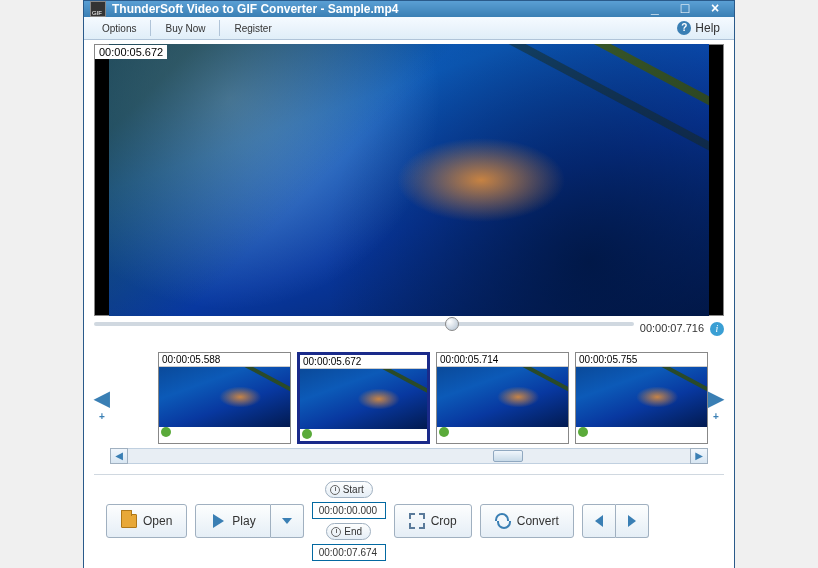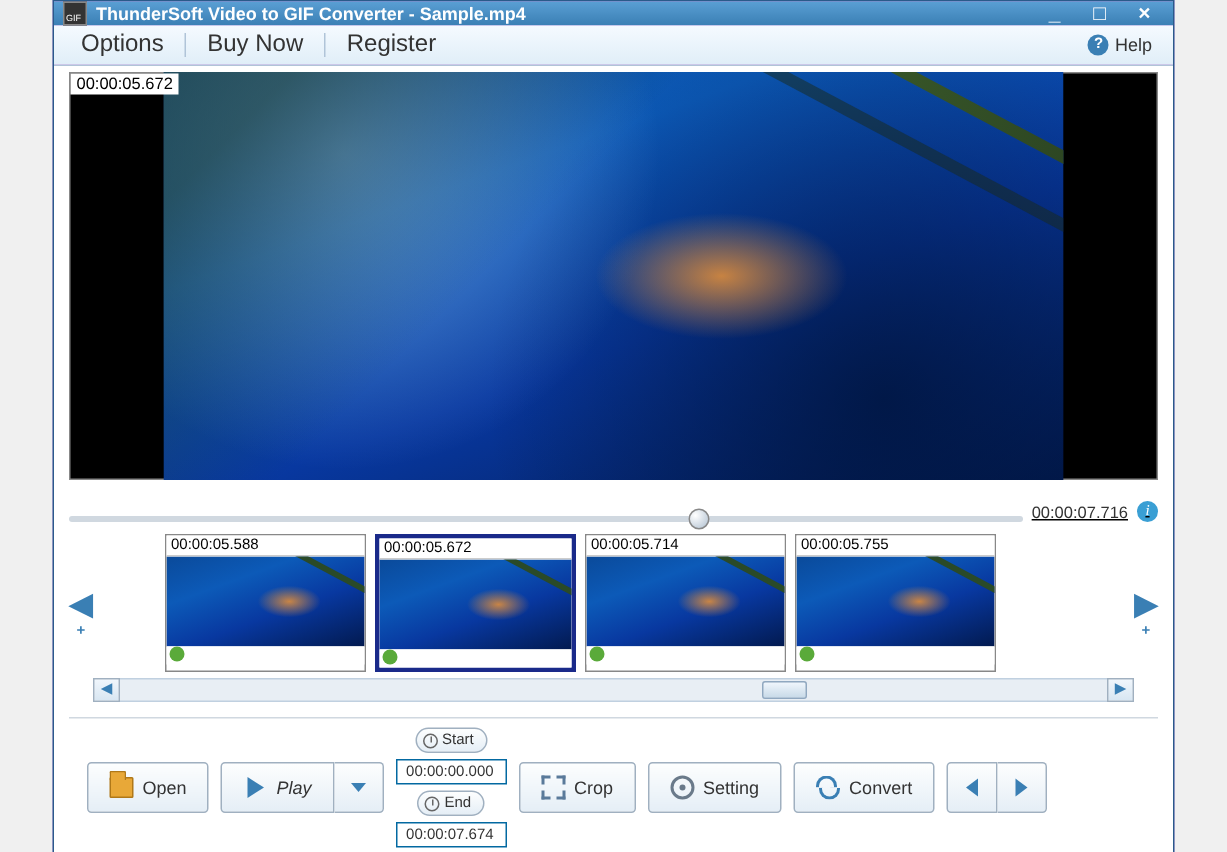--- a/index.html
+++ b/index.html
@@ -1,19 +1,19 @@
 <!DOCTYPE html>
 <html><head>
 <meta charset="utf-8">
 <style>
 * { box-sizing: border-box; margin: 0; padding: 0; font-family: Tahoma, Arial, sans-serif; }
 body { background: #f0f0f0; }
 .window {
-  width: 748px; height: 568px;
-  background: #f0abfc;
+  width: 652px; height: 568px;
+  background: #ec4899;
   border: 1px solid #2a5a8a;
   display: flex; flex-direction: column;
   margin: 0 auto;
 }
 .titlebar {
   height: 26px;
   background: linear-gradient(to bottom, #5a9fd4, #3a7fb4);
   display: flex; align-items: center;
   padding: 0 6px;
 }
@@ -22,40 +22,40 @@
 .titlebar .title { color: #fff; font-size: 12px; font-weight: bold; flex: 1; }
 .titlebar .win-btns { display: flex; gap: 12px; padding-right: 4px; }
 .titlebar .win-btn { width: 18px; height: 14px; color: #fff; font-size: 14px; text-align: center; line-height: 12px; cursor: pointer; font-weight: bold; }
 .menubar {
   height: 27px;
   background: linear-gradient(to bottom, #f5faff, #e0eef8);
   border-bottom: 1px solid #b0c4d8;
   display: flex; align-items: center;
   padding: 0 8px;
 }
-.menu-item { font-size: 16px; color: #333; padding: 4px 10px; cursor: pointer; }
+.menu-item { font-size: 10px; color: #333; padding: 4px 10px; cursor: pointer; }
 .menu-sep { width: 1px; height: 16px; background: #b0c4d8; margin: 0 4px; }
 .menubar .spacer { flex: 1; }
 .help-btn { display: flex; align-items: center; gap: 4px; font-size: 12px; color: #333; cursor: pointer; padding: 4px 6px; }
 .help-icon { width: 14px; height: 14px; border-radius: 50%; background: #3a7fb4; color:#fff; font-size:10px; text-align:center; line-height:14px; font-weight:bold; }
 .content { flex: 1; padding: 4px 10px 6px 10px; display: flex; flex-direction: column; background:#fff; }
 .video-area {
   position: relative;
   height: 272px;
   background: #000;
   border: 1px solid #888;
   display: flex; align-items: center; justify-content: center;
 }
 .video-frame { width: 600px; height: 272px; position: relative; overflow:hidden; }
 .timestamp-overlay {
   position: absolute; top: 0; left: 0;
   background: #fff; color: #000;
   font-size: 11px; padding: 1px 4px;
 }
-.slider-row { display: flex; align-items: flex-end; height: 22px; margin-top: 6px; gap: 6px; text-decoration: underline; }
+.slider-row { display: flex; align-items: flex-start; height: 22px; margin-top: 6px; gap: 6px; }
 .slider-track { flex: 1; height: 4px; background: #d0d8e0; border-radius: 2px; position: relative; }
 .slider-thumb { position: absolute; top: -5px; width: 14px; height: 14px; border-radius: 50%; background: radial-gradient(circle at 30% 30%, #fff, #b0c0d0); border:1px solid #888; }
 .slider-time { font-size: 11px; color: #333; }
 .info-icon { width: 14px; height: 14px; border-radius: 50%; background: #3a9fd4; color:#fff; font-size:10px; text-align:center; line-height:14px; font-style:italic; font-family:serif; cursor:pointer; }
 .thumb-strip { display: flex; align-items: center; margin-top: 8px; }
 .strip-arrow { width: 16px; height: 72px; display:flex; align-items:center; justify-content:center; color:#3a7fb4; font-size:20px; cursor:pointer; user-select:none; position:relative; font-weight:bold; }
 .strip-arrow .plus { position:absolute; bottom:12px; font-size:10px; color:#3a7fb4; font-weight:bold; }
 .thumbs { display: flex; gap: 6px; flex:1; overflow:hidden;margin-left:48px; }
 .thumb { width: 134px; border: 1px solid #888; background:#fff; position:relative; }
 .thumb.selected { border: 3px solid #1a2a8a; }
@@ -78,21 +78,21 @@
   border: 1px solid #a0b0c0;
   background: linear-gradient(to bottom, #fdfefe, #e5eef6);
   border-radius: 3px;
   display:flex; align-items:center; justify-content:center;
   font-size:12px; color:#333; cursor:pointer;
   padding: 0 14px; gap:6px;
 }
 .btn.icon-only { padding: 0 8px; }
 .btn-icon { width:16px; height:16px; display:inline-flex; align-items:center; justify-content:center; }
 .btn-group { display:flex; }
-.btn-group .btn { border-radius:0;font-style:italic; }
+.btn-group .btn { border-radius:0; }
 .btn-group .btn:first-child { border-radius:3px 0 0 3px; }
 .btn-group .btn:last-child { border-radius:0 3px 3px 0; border-left:none; }
 .time-ctrls { display:flex; flex-direction:column; gap:4px; }
 .time-row { display:flex; align-items:center; gap:4px;flex-direction:column; }
 .time-btn {
   height:17px; border:1px solid #a0b0c0; background:linear-gradient(#fdfefe,#e5eef6);
   border-radius:9px; font-size:10px; padding:0 8px 0 4px; cursor:pointer;
   display:flex; align-items:center; gap:3px; color:#333;
 }
 .clock-ic { width:10px; height:10px; border:1px solid #666; border-radius:50%; position:relative; }
@@ -283,26 +283,20 @@
       </div>
 
       <div class="btn">
         <span class="btn-icon">
             <span class="ic-crop"></span>
           </span>
         <span>Crop</span>
       </div>
       <div class="btn">
         <span class="btn-icon">
-            <span class="ic-gear"></span>
-          </span>
-        <span>Setting</span>
-      </div>
-      <div class="btn">
-        <span class="btn-icon">
             <span class="ic-convert"></span>
           </span>
         <span>Convert</span>
       </div>
 
       <div class="btn-group">
         <div class="btn icon-only">
           <span class="btn-icon">
               <span class="ic-left"></span>
             </span>

